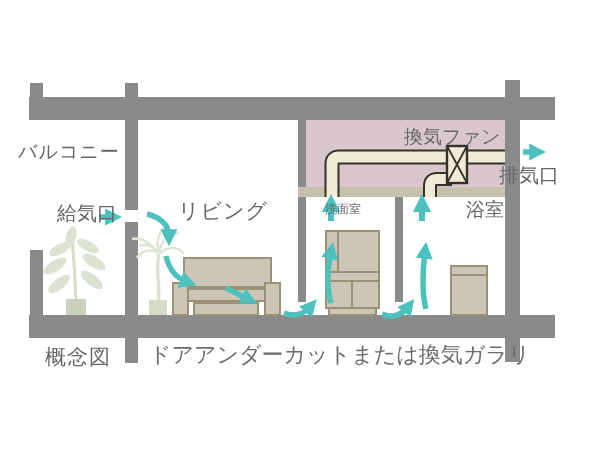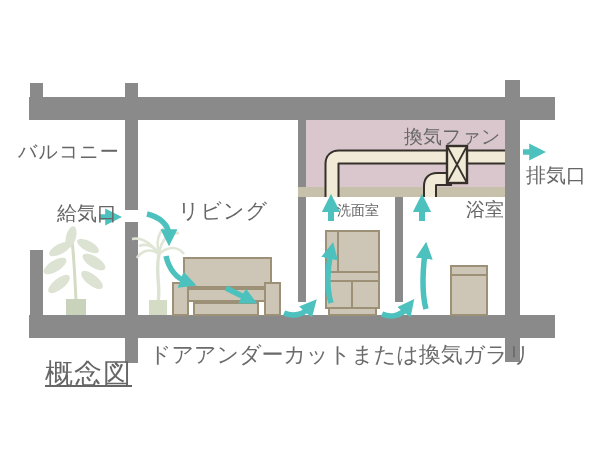--- a/index.html
+++ b/index.html
@@ -14,24 +14,24 @@
   .svg-plants{position:absolute;left:0;top:0;z-index:6;}
   .svg-arrows{position:absolute;left:0;top:0;z-index:8;}
   
   .furn{position:absolute;background:#cdc6b6;border:2px solid #9c9176;box-sizing:border-box;z-index:7;}
   
   .lbl{position:absolute;color:#666666;z-index:9;white-space:nowrap;line-height:1.1;}
   .lbl-balcony {left:18px; top:142px; font-size:19px; letter-spacing:1px;}
   .lbl-supply  {left:57px; top:186px; font-size:20px;margin-top:16px;}
   .lbl-living  {left:178px;top:199px; font-size:21px; letter-spacing:1px;}
   .lbl-fan     {left:404px;top:127px; font-size:19px;}
-  .lbl-exhaust {left:526px;top:164px; font-size:20px;}
-  .lbl-wash    {left:337px;top:203px; font-size:14px;}
+  .lbl-exhaust {left:499px;top:164px; font-size:20px;}
+  .lbl-wash    {left:325px;top:203px; font-size:12px;}
   .lbl-bath    {left:442px;top:200px; font-size:19px;margin-left:24px;}
-  .lbl-caption {left:45px; top:359px; font-size:28px; letter-spacing:1px;text-decoration:underline;}
+  .lbl-caption {left:45px; top:345px; font-size:21px; letter-spacing:1px;}
   .lbl-footnote{left:149px;top:343px; font-size:22px; color:#6b6b6b;}
 </style>
 </head>
 <body>
 
 <div class="canvas">
 
   <div class="plenum"></div>
   <div class="wall-under" style="left:298px;top:120px;width:8px;height:77px;"></div>
   <div class="ceilboard"></div>

